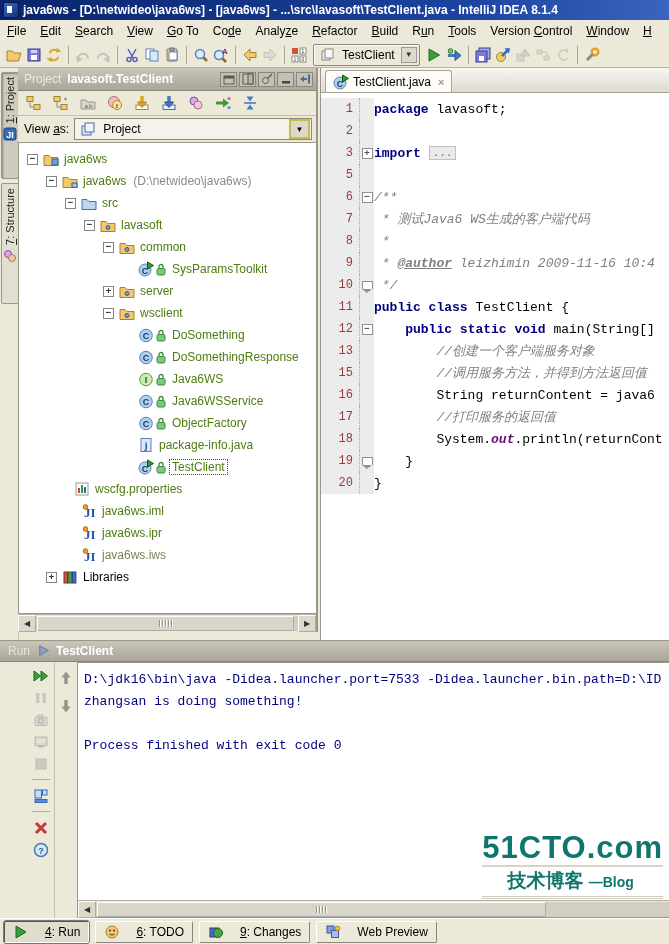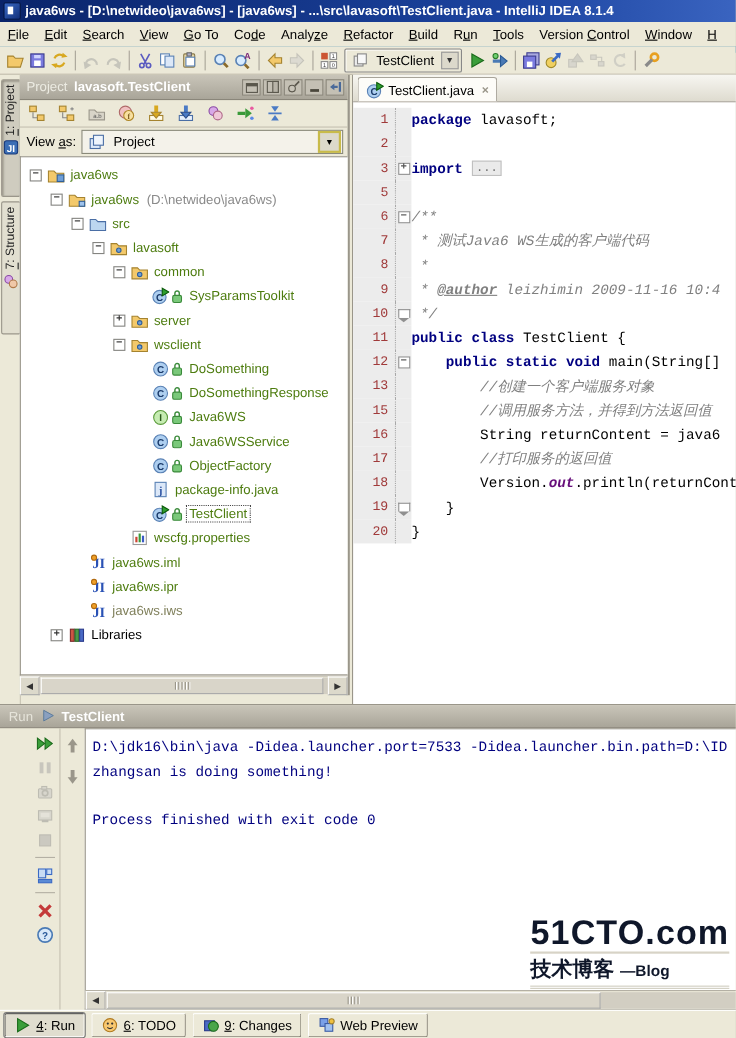--- a/index.html
+++ b/index.html
@@ -114,29 +114,29 @@
   .run-gap{width:28px;flex:none;}
   .vtools{width:26px;flex:none;display:flex;flex-direction:column;align-items:center;padding-top:4px;gap:3px;
     border-right:1px solid #c4c0b0;}
   .vtools .ticon{width:20px;height:19px;}
   .vsep{width:18px;height:1px;background:#b4b0a4;margin:3px 0;}
   .navstrip{width:22px;flex:none;display:flex;flex-direction:column;align-items:center;padding-top:6px;gap:8px;}
   .consolewrap{flex:1;display:flex;flex-direction:column;min-width:0;border:1px solid #9a968a;border-right:none;background:#fff;position:relative;gap:40px;}
   .console{flex:1;padding:6px 0 0 6px;font-family:"Liberation Mono","DejaVu Sans Mono",monospace;
     font-size:13px;color:#00007f;line-height:22px;white-space:pre;overflow:hidden;}
   .cscroll{height:16px;flex:none;background:#ece9d8;border-top:1px solid #b4b0a4;display:flex;align-items:center;}
-  .watermark{position:absolute;right:6px;bottom:18px;text-align:left;color:#0f172a;z-index:3;pointer-events:none;}
+  .watermark{position:absolute;right:6px;bottom:18px;text-align:center;color:#0f766e;z-index:3;pointer-events:none;}
   .wm1{font-size:31px;font-weight:bold;letter-spacing:1px;border-bottom:2px solid #d7d3c6;line-height:1.05;}
   .wm2{font-size:19px;font-weight:bold;border-bottom:3px double #cfccbf;padding:1px 4px 2px 0;}
   .wm2 .blog{font-size:14px;}
   
   .statusbar{position:absolute;left:0;top:918px;width:669px;height:26px;background:#ece9d8;
     border-top:1px solid #fff;display:flex;align-items:center;gap:6px;padding-left:4px;box-sizing:border-box;}
   .stab{height:20px;border:1px solid;border-color:#fff #8a867a #8a867a #fff;border-radius:2px;background:#ece9d8;
-    display:flex;align-items:center;gap:4px;padding:0 8px;font-size:12px;}
+    display:flex;align-items:center;gap:16px;padding:0 8px;font-size:12px;}
   .stab.active{border-color:#555 #fff #fff #555;background:#e0ddcf;outline:1px solid #777;}
   .stab u{text-decoration:underline;}
   .stab .ticon{width:16px;height:16px;}
 </style>
 </head>
 <body>
 
 <div id="app">
 
   <div class="titlebar">
@@ -647,21 +647,21 @@
             </svg>
           </span>
           <span class="tlock">
             <svg width="10" height="13" viewBox="0 0 10 13">
               <rect x="1" y="5.5" width="8" height="6.5" rx="1.5" fill="#7ac87a" stroke="#3a8a3a"></rect>
               <path d="M3 5.5V3.5a2 2 0 014 0v2" fill="none" stroke="#3a8a3a" stroke-width="1.3"></path>
             </svg>
           </span>
           <span class="tlabel sel">TestClient</span>
         </div>
-        <div class="trow" style="padding-left: 84px;">
+        <div class="trow" style="padding-left: 39px;">
           <span class="thsp"></span>
           <span class="ticon">
             <svg width="16" height="16" viewBox="0 0 16 16">
               <rect x="2" y="2" width="12" height="12" fill="#fff" stroke="#999"></rect>
               <rect x="4" y="7" width="2" height="5" fill="#cc4433"></rect>
               <rect x="7" y="4" width="2" height="8" fill="#3a9a3a"></rect>
               <rect x="10" y="6" width="2" height="6" fill="#3a5ac5"></rect>
             </svg>
           </span>
           <span class="tlabel">wscfg.properties</span>
@@ -817,21 +817,21 @@
           <span class="src"><span class="pl">        String returnContent = java6</span></span>
         </div>
         <div class="ln">
           <span class="num">17</span>
           <span class="foldc"></span>
           <span class="src"><span class="cmt">        //打印服务的返回值</span></span>
         </div>
         <div class="ln">
           <span class="num">18</span>
           <span class="foldc"></span>
-          <span class="src"><span class="pl">        Version.</span><span class="fld">out</span><span class="pl">.println(returnCont</span></span>
+          <span class="src"><span class="pl">        System.</span><span class="fld">out</span><span class="pl">.println(returnCont</span></span>
         </div>
         <div class="ln">
           <span class="num">19</span>
           <span class="foldc">
             <span class="fm end"></span>
           </span>
           <span class="src"><span class="pl">    }</span></span>
         </div>
         <div class="ln">
           <span class="num">20</span>

